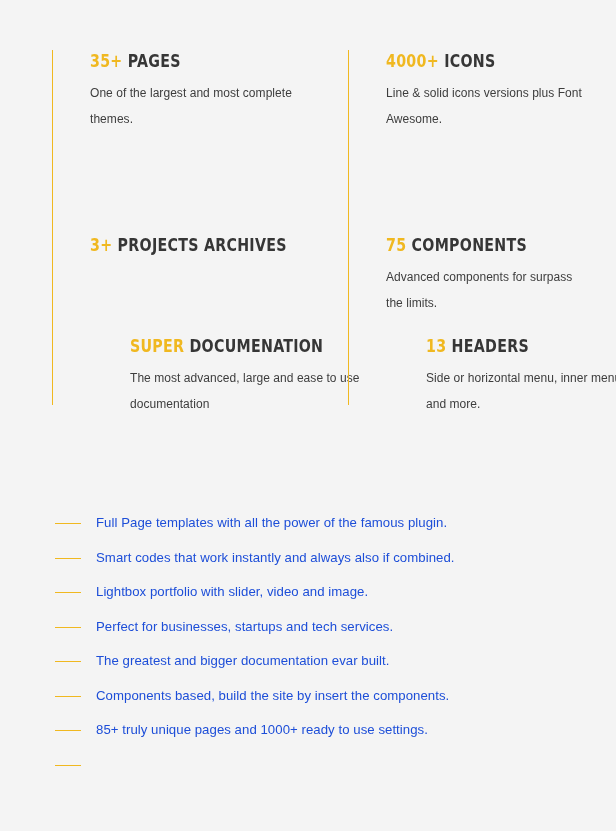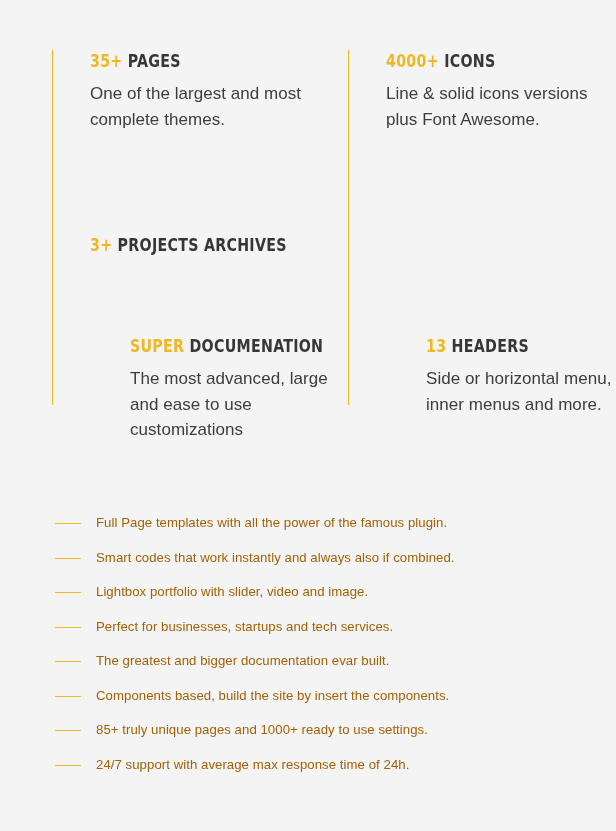--- a/index.html
+++ b/index.html
@@ -63,21 +63,21 @@
     line-height: 22px;
     margin: 0 0 9px 0;
     white-space: nowrap;
     transform: scaleX(0.93);
     transform-origin: left center;
   }
   .feature-title .num {
     color: #f0b820;
   }
   .feature-desc {
-    font-size: 17px;
+    font-size: 12px;
     line-height: 25.5px;
     color: #3d3d3d;
     margin: 0;
     letter-spacing: 0.05px;
   }
 
   
   .bullet-list {
     position: absolute;
     left: 0;
@@ -95,21 +95,21 @@
     top: 17px;
     width: 26px;
     height: 1px;
     background: #f0b820;
   }
   .bullet-text {
     position: absolute;
     left: 96px;
     top: 0;
     font-size: 13.2px;
-    color: #a16207;
+    color: #1d4ed8;
     letter-spacing: 0.05px;
     white-space: nowrap;
   }
 </style>
 </head>
 <body>
 
 <div class="features">
 
   <div class="feature-col col-left">
@@ -119,32 +119,36 @@
       <h3 class="feature-title"><span class="num">35+</span> <span>PAGES</span></h3>
       <p class="feature-desc">One of the largest and most complete themes.</p>
     </div>
 
     <div class="feature-item row-1">
       <h3 class="feature-title"><span class="num">3+</span> <span>PROJECTS ARCHIVES</span></h3>
     </div>
 
     <div class="feature-item row-2">
       <h3 class="feature-title"><span class="num">SUPER</span> <span>DOCUMENATION</span></h3>
-      <p class="feature-desc">The most advanced, large and ease to use customizations</p>
+      <p class="feature-desc">The most advanced, large and ease to use documentation</p>
     </div>
   </div>
 
   <div class="feature-col col-right">
     <div class="col-rule"></div>
 
     <div class="feature-item row-0">
       <h3 class="feature-title"><span class="num">4000+</span> <span>ICONS</span></h3>
       <p class="feature-desc">Line &amp; solid icons versions plus Font Awesome.</p>
     </div>
 
+    <div class="feature-item row-1">
+      <h3 class="feature-title"><span class="num">75</span> <span>COMPONENTS</span></h3>
+      <p class="feature-desc">Advanced components for surpass the limits.</p>
+    </div>
 
     <div class="feature-item row-2">
       <h3 class="feature-title"><span class="num">13</span> <span>HEADERS</span></h3>
       <p class="feature-desc">Side or horizontal menu, inner menus and more.</p>
     </div>
   </div>
 </div>
 
 <div class="bullet-list">
   <div class="bullet-row">
@@ -170,15 +174,14 @@
   <div class="bullet-row">
     <span class="bullet-dash"></span>
     <span class="bullet-text">Components based, build the site by insert the components.</span>
   </div>
   <div class="bullet-row">
     <span class="bullet-dash"></span>
     <span class="bullet-text">85+ truly unique pages and 1000+ ready to use  settings.</span>
   </div>
   <div class="bullet-row">
     <span class="bullet-dash"></span>
-    <span class="bullet-text">24/7 support with average max response time of 24h.</span>
   </div>
 </div>
 
 </body></html>

